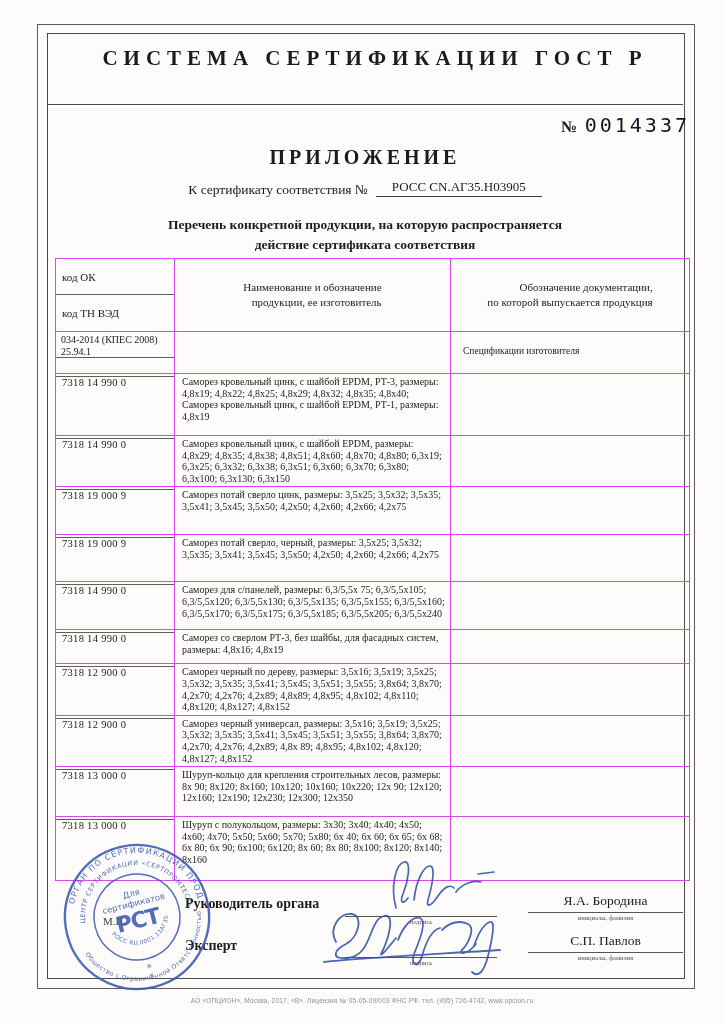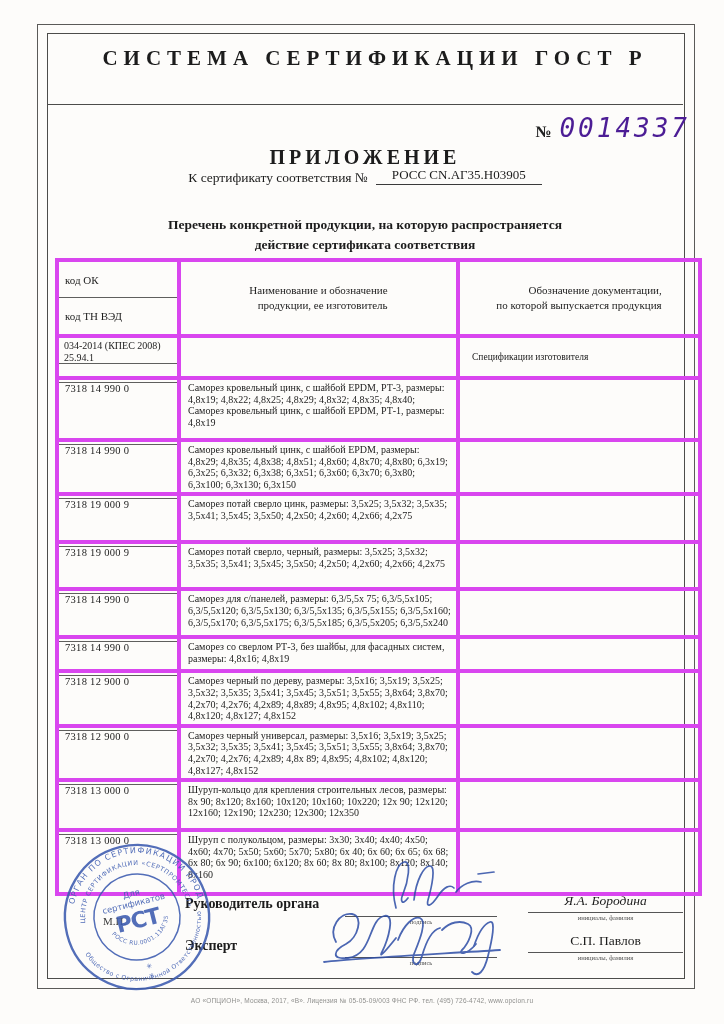--- a/index.html
+++ b/index.html
@@ -11,28 +11,28 @@
   .abs{position:absolute;}
   
   #outer-frame{left:37px;top:24px;width:656px;height:963px;border:1.4px solid #5a5a58;}
   #inner-frame{left:47px;top:33px;width:636px;height:944px;border:1.6px solid #4c4c4a;}
   
   #sys-title{left:47px;top:46px;width:656px;text-align:center;font-size:21px;font-weight:bold;letter-spacing:6px;}
   #agency{left:47px;top:80px;width:636px;text-align:center;font-size:13px;font-weight:bold;letter-spacing:0.4px;}
   #header-rule{left:47px;top:104px;width:636px;border-top:1.5px solid #4c4c4a;}
   #form-number{left:0;top:113px;width:690px;text-align:right;}
   #form-number .no-sign{font-size:16px;font-weight:bold;margin-right:8px;color:#222;}
-  #form-number .digits{font-family:"DejaVu Sans Mono",monospace;font-size:26px;letter-spacing:3px;color:#4c1d95;font-style:italic;}
+  #form-number .digits{font-family:"DejaVu Sans Mono",monospace;font-size:20px;letter-spacing:3px;color:#0f172a;}
   #doc-title{left:47px;top:146px;width:636px;text-align:center;font-size:20px;font-weight:bold;letter-spacing:4px;}
-  #cert-line{left:47px;top:170px;width:636px;text-align:center;font-size:13.5px;}
+  #cert-line{left:47px;top:182px;width:636px;text-align:center;font-size:13.5px;}
   #cert-line .cert-num{display:inline-block;border-bottom:1px solid #3a3a3a;padding:0 16px 1px 16px;margin-left:8px;font-size:13px;transform:translateY(-3px);}
   #subtitle{left:47px;top:215px;width:636px;text-align:center;font-size:13.5px;font-weight:bold;line-height:20px;white-space:pre-line;}
   
   #products-table{position:absolute;left:55px;top:258px;border-collapse:collapse;table-layout:fixed;width:631px;}
-  #products-table td{border:4px solid #d946ef;padding:0;vertical-align:top;}
+  #products-table td{border:1px solid #d946ef;padding:0;vertical-align:top;}
   #products-table .c1{width:118px;}
   #products-table .c2{width:275px;}
   #products-table .c3{width:238px;}
   .hdr-c1-top,.hdr-c1-bot{height:36px;display:flex;align-items:center;padding-left:6px;font-size:11px;box-sizing:border-box;}
   .hdr-c1-top{border-bottom:1px solid #5f5f5d;}
   .hdr-center{height:72px;display:flex;align-items:center;justify-content:center;text-align:right;font-size:11px;line-height:15px;white-space:pre-line;}
   .cell-split{display:flex;flex-direction:column;height:100%;}
   .ok-part{height:45%;border-bottom:1px solid #5f5f5d;font-size:10px;line-height:11.5px;padding:2px 4px 0 5px;white-space:pre-line;box-sizing:border-box;}
   tr.row-first .ok-part{height:64%;}
   .code-part{flex:1;display:flex;align-items:center;padding-left:6px;font-size:10.5px;letter-spacing:0.3px;text-align:center;}
@@ -46,21 +46,21 @@
   #sigline1{left:345px;top:916px;width:152px;}
   #sigline2{left:345px;top:957px;width:152px;}
   #nameline1{left:528px;top:912px;width:155px;}
   #nameline2{left:528px;top:952px;width:155px;}
   .tiny-label{font-size:6.5px;color:#555;text-align:center;}
   #podpis1{left:345px;top:918px;width:152px;}
   #podpis2{left:345px;top:959px;width:152px;}
   #initials1{left:528px;top:914px;width:155px;}
   #initials2{left:528px;top:954px;width:155px;}
   .sig-name{font-size:13.5px;text-align:center;}
-  #name1{left:528px;top:893px;width:155px;font-style:italic;}
+  #name1{left:528px;top:893px;width:155px;}
   #name2{left:528px;top:933px;width:155px;}
   #mp-mark{left:103px;top:915px;font-size:11px;color:#3a3a3a;}
   
   #stamp{left:50px;top:830px;width:174px;height:174px;transform:rotate(-14deg);opacity:0.88;}
   
   #signature1{left:382px;top:856px;width:120px;height:62px;}
   #signature2{left:318px;top:900px;width:195px;height:80px;}
   
   #imprint{left:0;top:997px;width:724px;text-align:center;font-size:6.5px;color:#8f8f8d;font-family:"Liberation Sans","DejaVu Sans",sans-serif;letter-spacing:0.2px;}
 </style>

